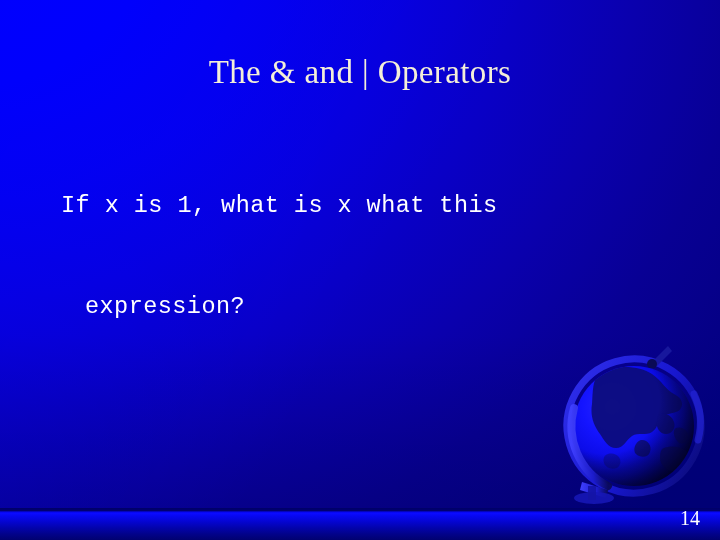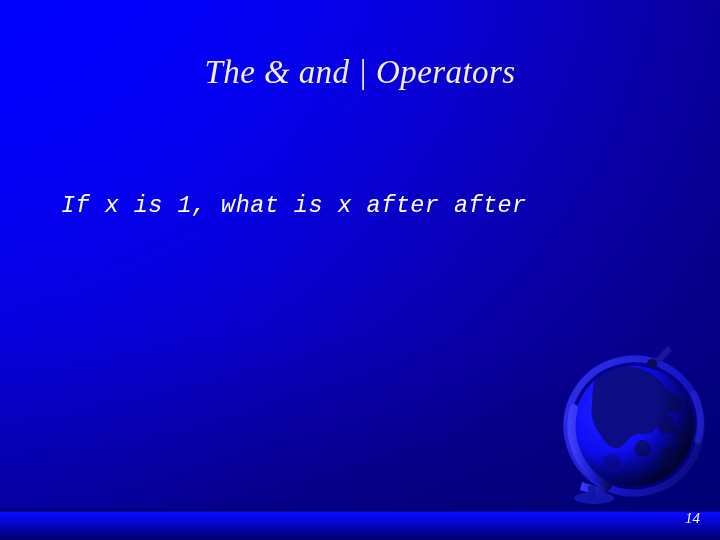--- a/index.html
+++ b/index.html
@@ -8,21 +8,20 @@
     background: #000030;
   }
 
   #slide {
     position: relative;
     width: 720px;
     height: 540px;
     overflow: hidden;
     background-color: #0f766e;
     font-family: "Liberation Sans", sans-serif;
-    font-style: italic;
   }
 
   
   .bg-base {
     position: absolute;
     inset: 0;
     background:
       radial-gradient(ellipse 980px 820px at -6% -14%,
         #0000ff 0%,
         #0000fb 20%,
@@ -104,21 +103,21 @@
   }
   .para .wrap-line { padding-left: 24px; }
   .gap-a { height: 42px; }
 
   
   .page-num {
     position: absolute;
     right: 20px;
     top: 509px;
     font-family: "Liberation Serif", "DejaVu Serif", serif;
-    font-size: 15px;
+    font-size: 20px;
     line-height: 19px;
     color: #ffffff;
     text-align: right;
   }
 </style>
 </head>
 <body>
 
 <div id="slide">
 
@@ -193,21 +192,22 @@
     </svg>
   </div>
 
   <div class="bottom-band"></div>
 
   <div class="title">The &amp; and | Operators</div>
 
   <div class="body-area">
 
     <div class="para">
-      <div>If x is 1, what is x after after</div>
+      <div>If x is 1, what is x what this</div>
+      <div class="wrap-line">expression?</div>
     </div>
 
     <div class="gap-a"></div>
 
     <div class="para">
       
       
       
     </div>
 

